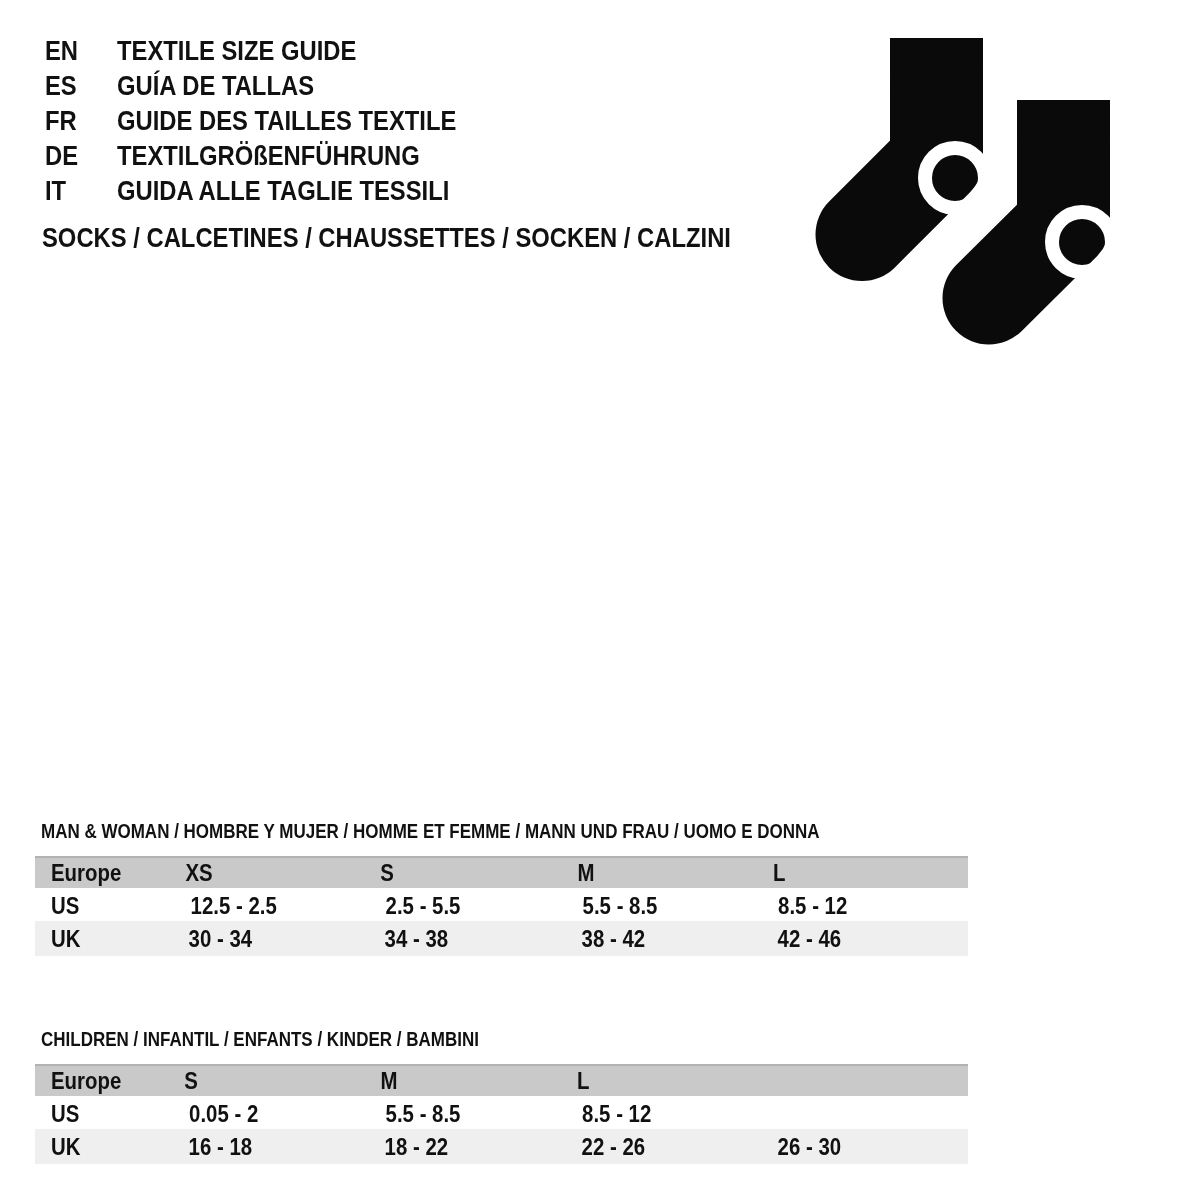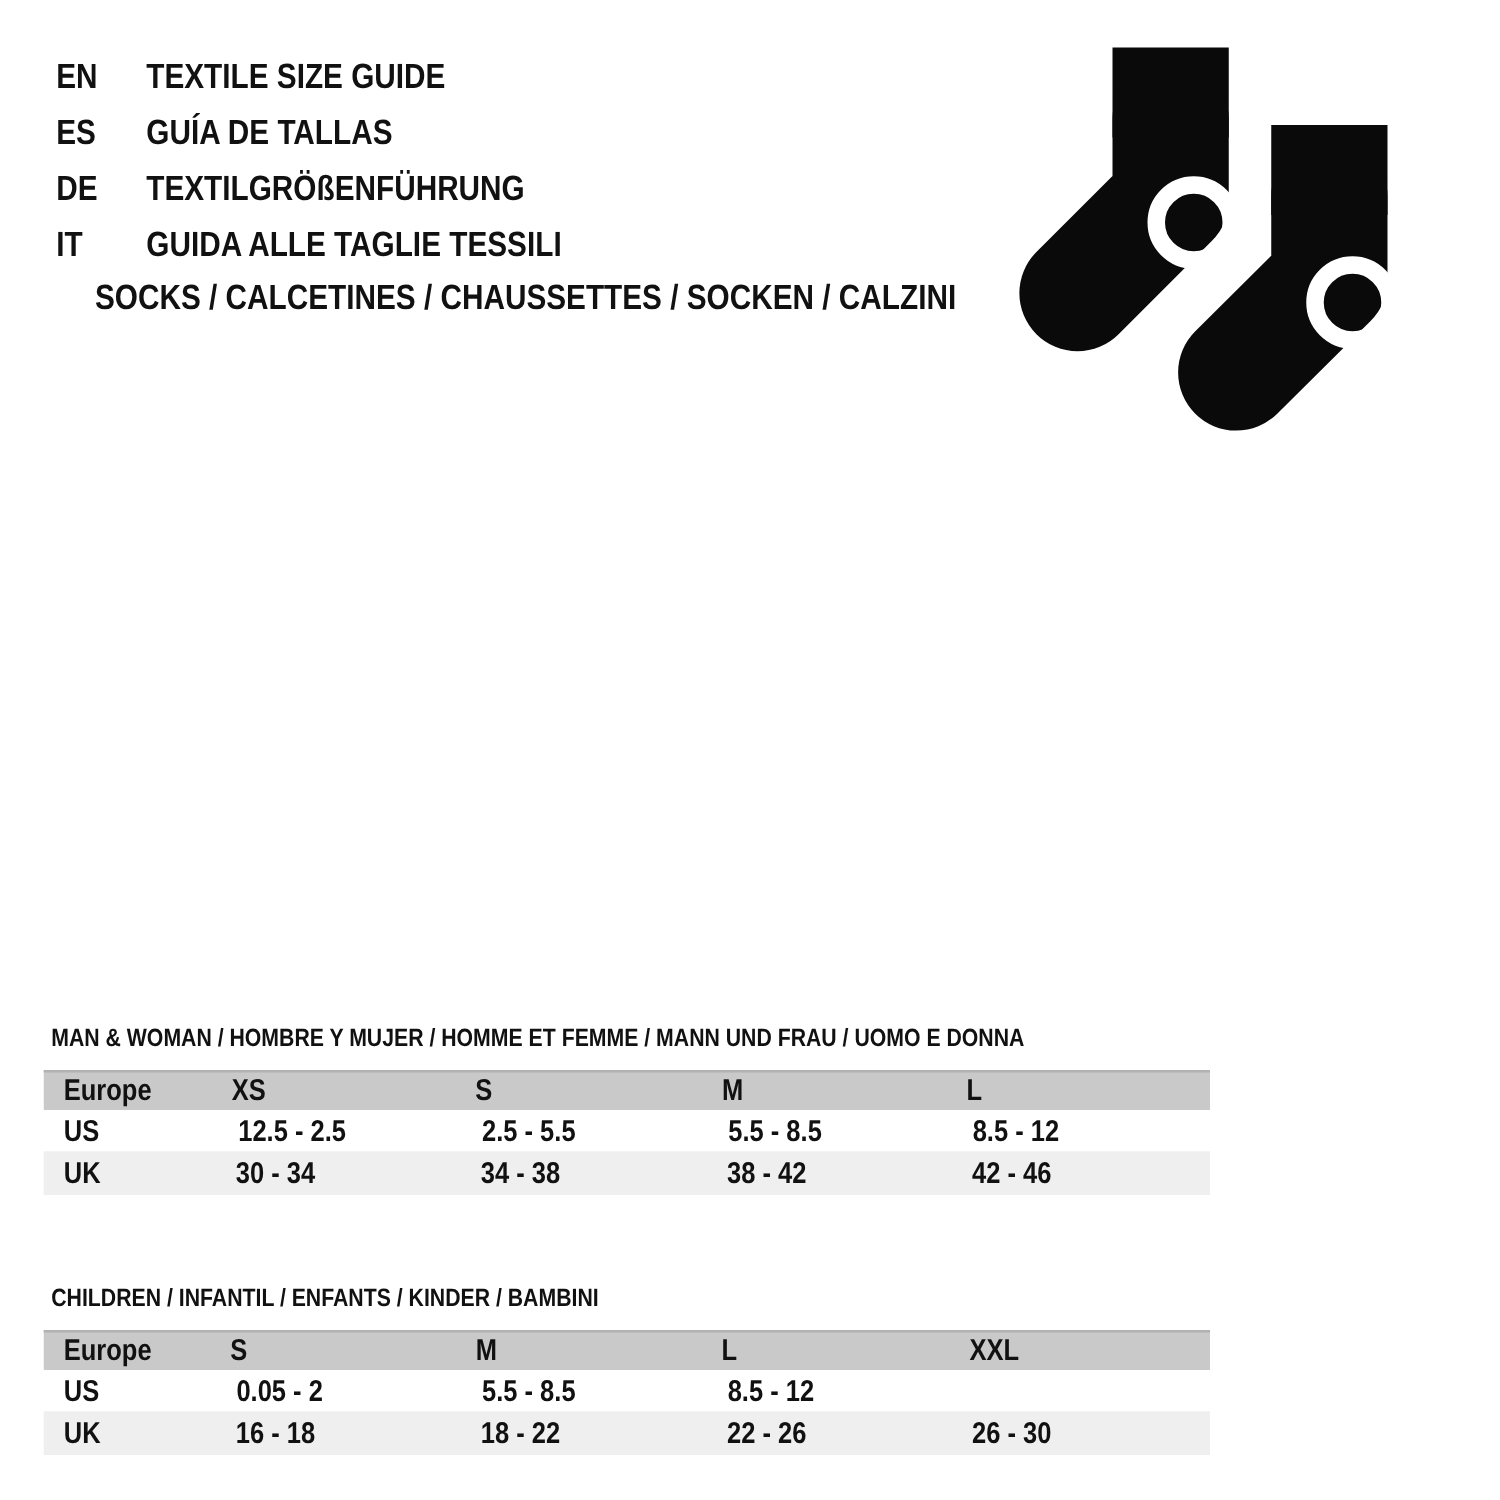--- a/index.html
+++ b/index.html
@@ -9,23 +9,23 @@
     font-family:"Liberation Sans","DejaVu Sans",sans-serif;
     font-weight:bold;color:#111111;
     -webkit-font-smoothing:antialiased;
   }
   
   .cx{display:inline-block;transform:scaleX(.85);transform-origin:0 50%;white-space:nowrap;}
   .cxc{display:inline-block;transform:scaleX(.85);transform-origin:50% 50%;white-space:nowrap;}
 
   
   .lang-block{position:absolute;left:45px;top:33px;font-size:28px;line-height:35px;}
-  .lang-row{display:flex;margin-top:10px;}
+  .lang-row{display:flex;}
   .lang-code{width:72px;flex:0 0 72px;}
-  .product-line{position:absolute;left:42px;top:220px;font-size:28px;line-height:35px;margin-left:34px;}
+  .product-line{position:absolute;left:42px;top:220px;font-size:28px;line-height:35px;}
 
   
   .socks-wrap{position:absolute;left:800px;top:20px;width:320px;height:340px;}
 
   
   .table-block{position:absolute;left:35px;width:933px;}
   .tb-man{top:818px;}
   .tb-child{top:1026px;}
   .table-title{font-size:20px;line-height:26px;margin:0 0 12px 6px;}
   .size-grid{width:933px;}
@@ -40,20 +40,24 @@
 <body>
 
 <div class="lang-block">
   <div class="lang-row">
     <span class="lang-code"><span class="cx">EN</span></span>
     <span class="cx">TEXTILE SIZE GUIDE</span>
   </div>
   <div class="lang-row">
     <span class="lang-code"><span class="cx">ES</span></span>
     <span class="cx">GUÍA DE TALLAS</span>
+  </div>
+  <div class="lang-row">
+    <span class="lang-code"><span class="cx">FR</span></span>
+    <span class="cx">GUIDE DES TAILLES TEXTILE</span>
   </div>
   <div class="lang-row">
     <span class="lang-code"><span class="cx">DE</span></span>
     <span class="cx">TEXTILGRÖßENFÜHRUNG</span>
   </div>
   <div class="lang-row">
     <span class="lang-code"><span class="cx">IT</span></span>
     <span class="cx">GUIDA ALLE TAGLIE TESSILI</span>
   </div>
 </div>
@@ -111,21 +115,20 @@
 <div class="table-block tb-child">
   <div class="table-title">
     <span class="cx">CHILDREN / INFANTIL / ENFANTS / KINDER / BAMBINI</span>
   </div>
   <div class="size-grid">
     <div class="grid-row row-header">
       <div class="cell first"><span class="cx">Europe</span></div>
       <div class="cell"><span class="cxc">S</span></div>
       <div class="cell"><span class="cxc">M</span></div>
       <div class="cell"><span class="cxc">L</span></div>
-      <div class="cell"><span class="cxc">XXL</span></div>
     </div>
     <div class="grid-row row-us">
       <div class="cell first"><span class="cx">US</span></div>
       <div class="cell"><span class="cxc">0.05 - 2</span></div>
       <div class="cell"><span class="cxc">5.5 - 8.5</span></div>
       <div class="cell"><span class="cxc">8.5 - 12</span></div>
     </div>
     <div class="grid-row row-uk">
       <div class="cell first"><span class="cx">UK</span></div>
       <div class="cell"><span class="cxc">16 - 18</span></div>

